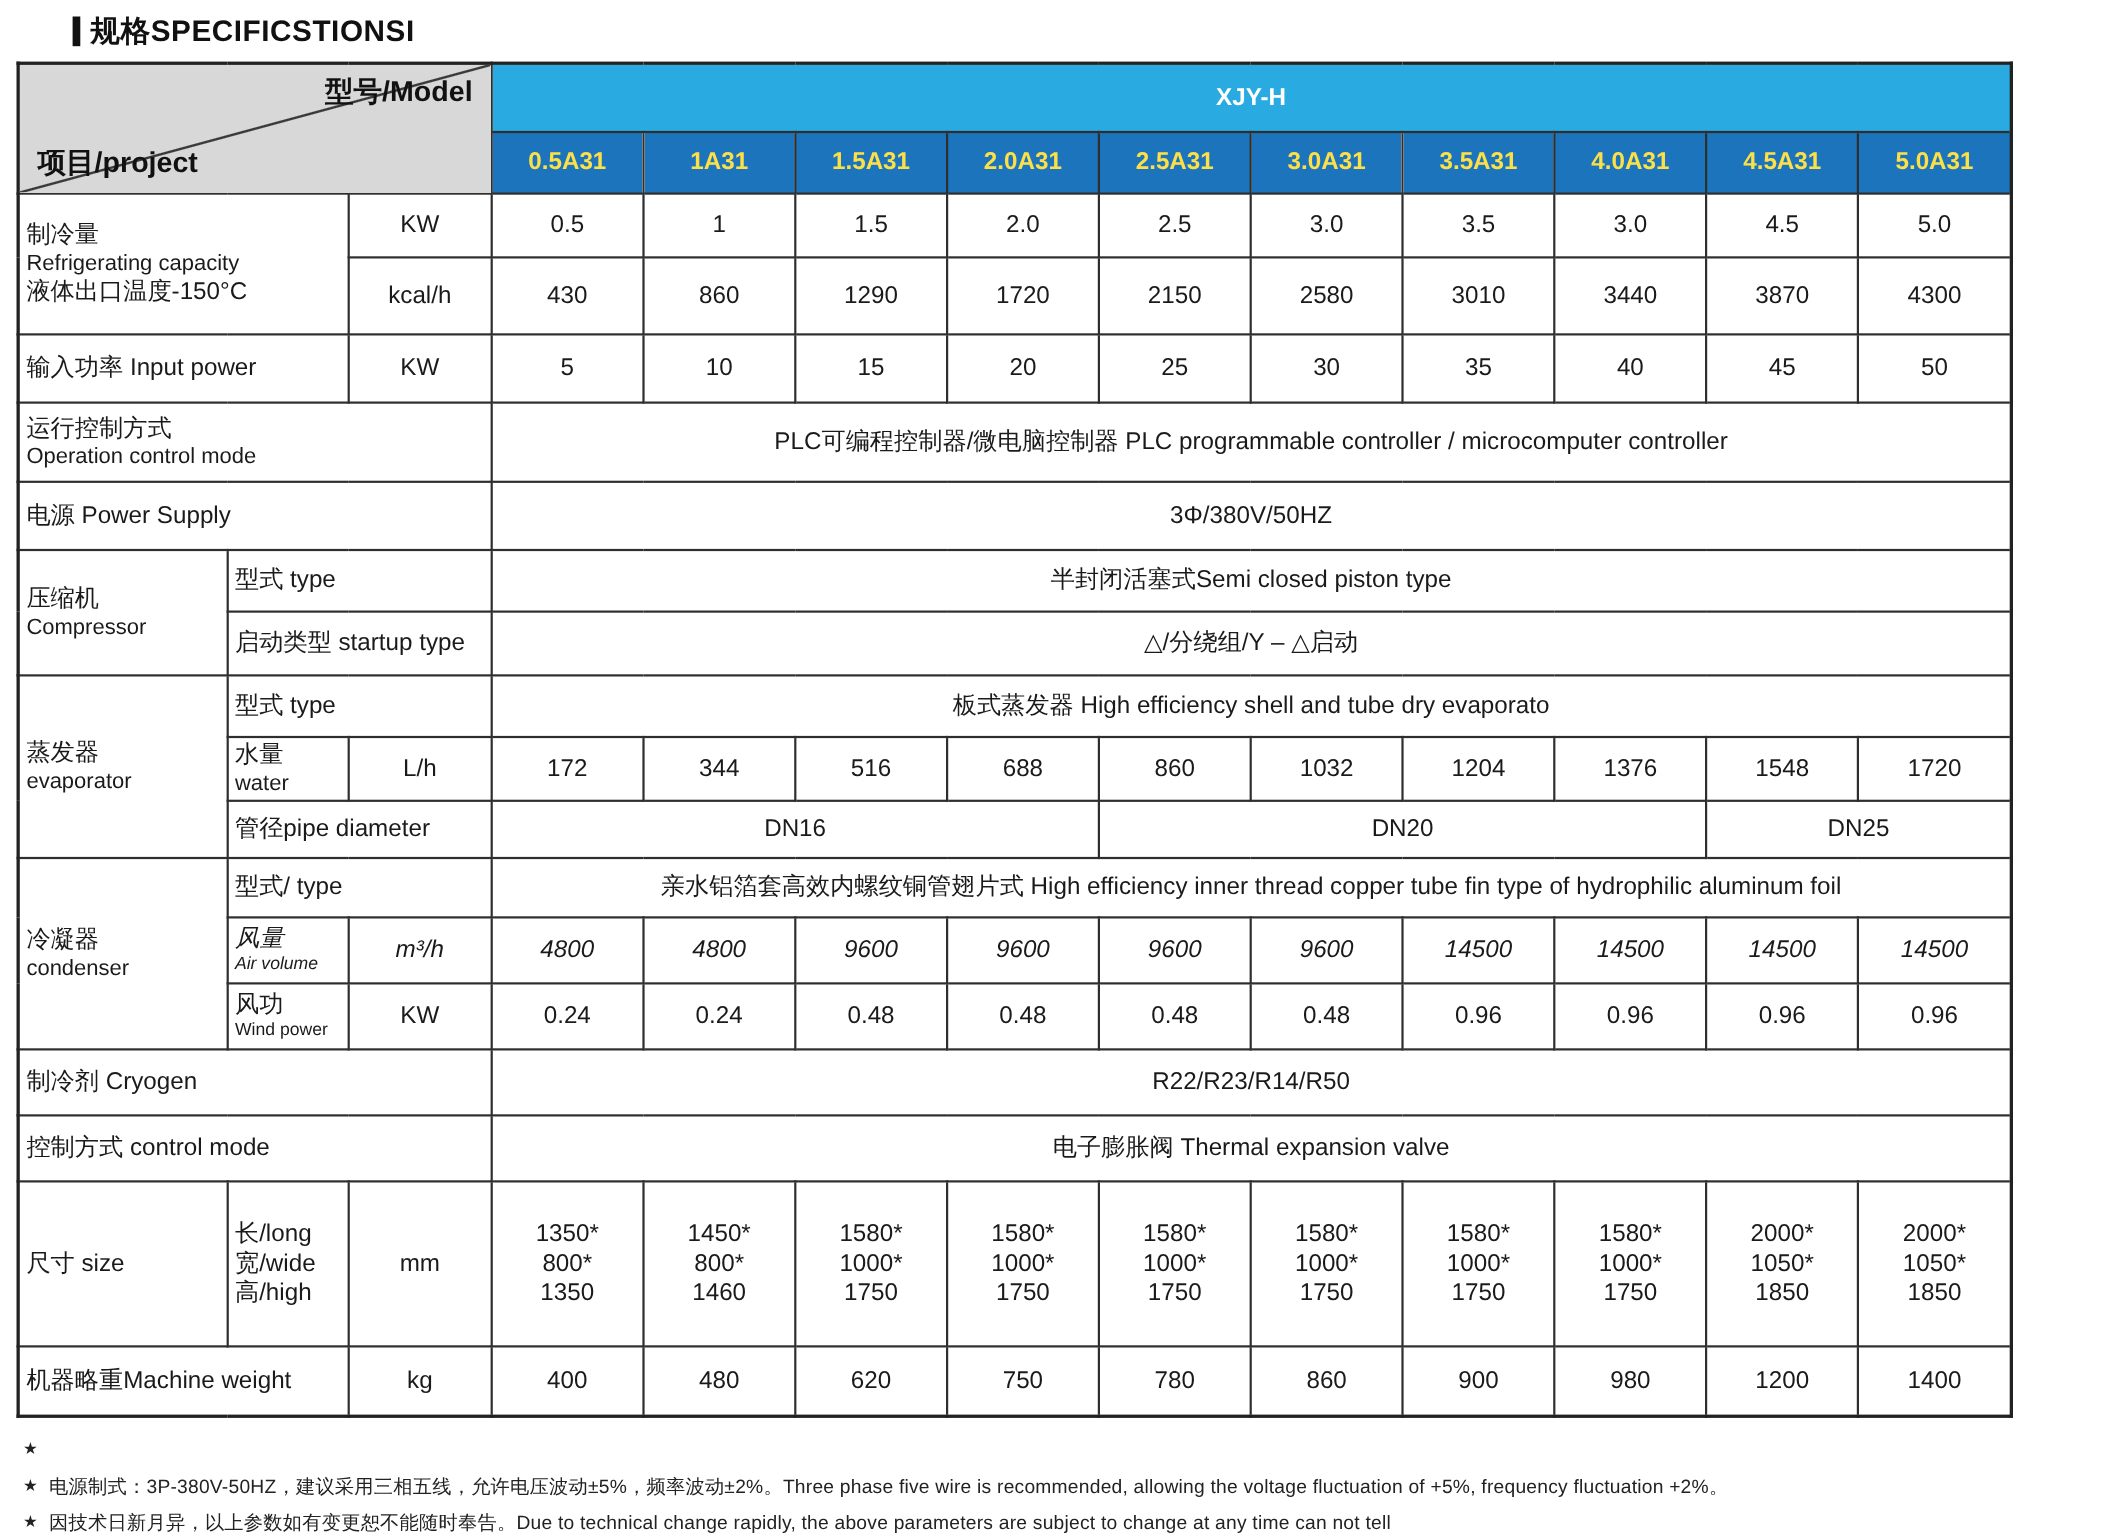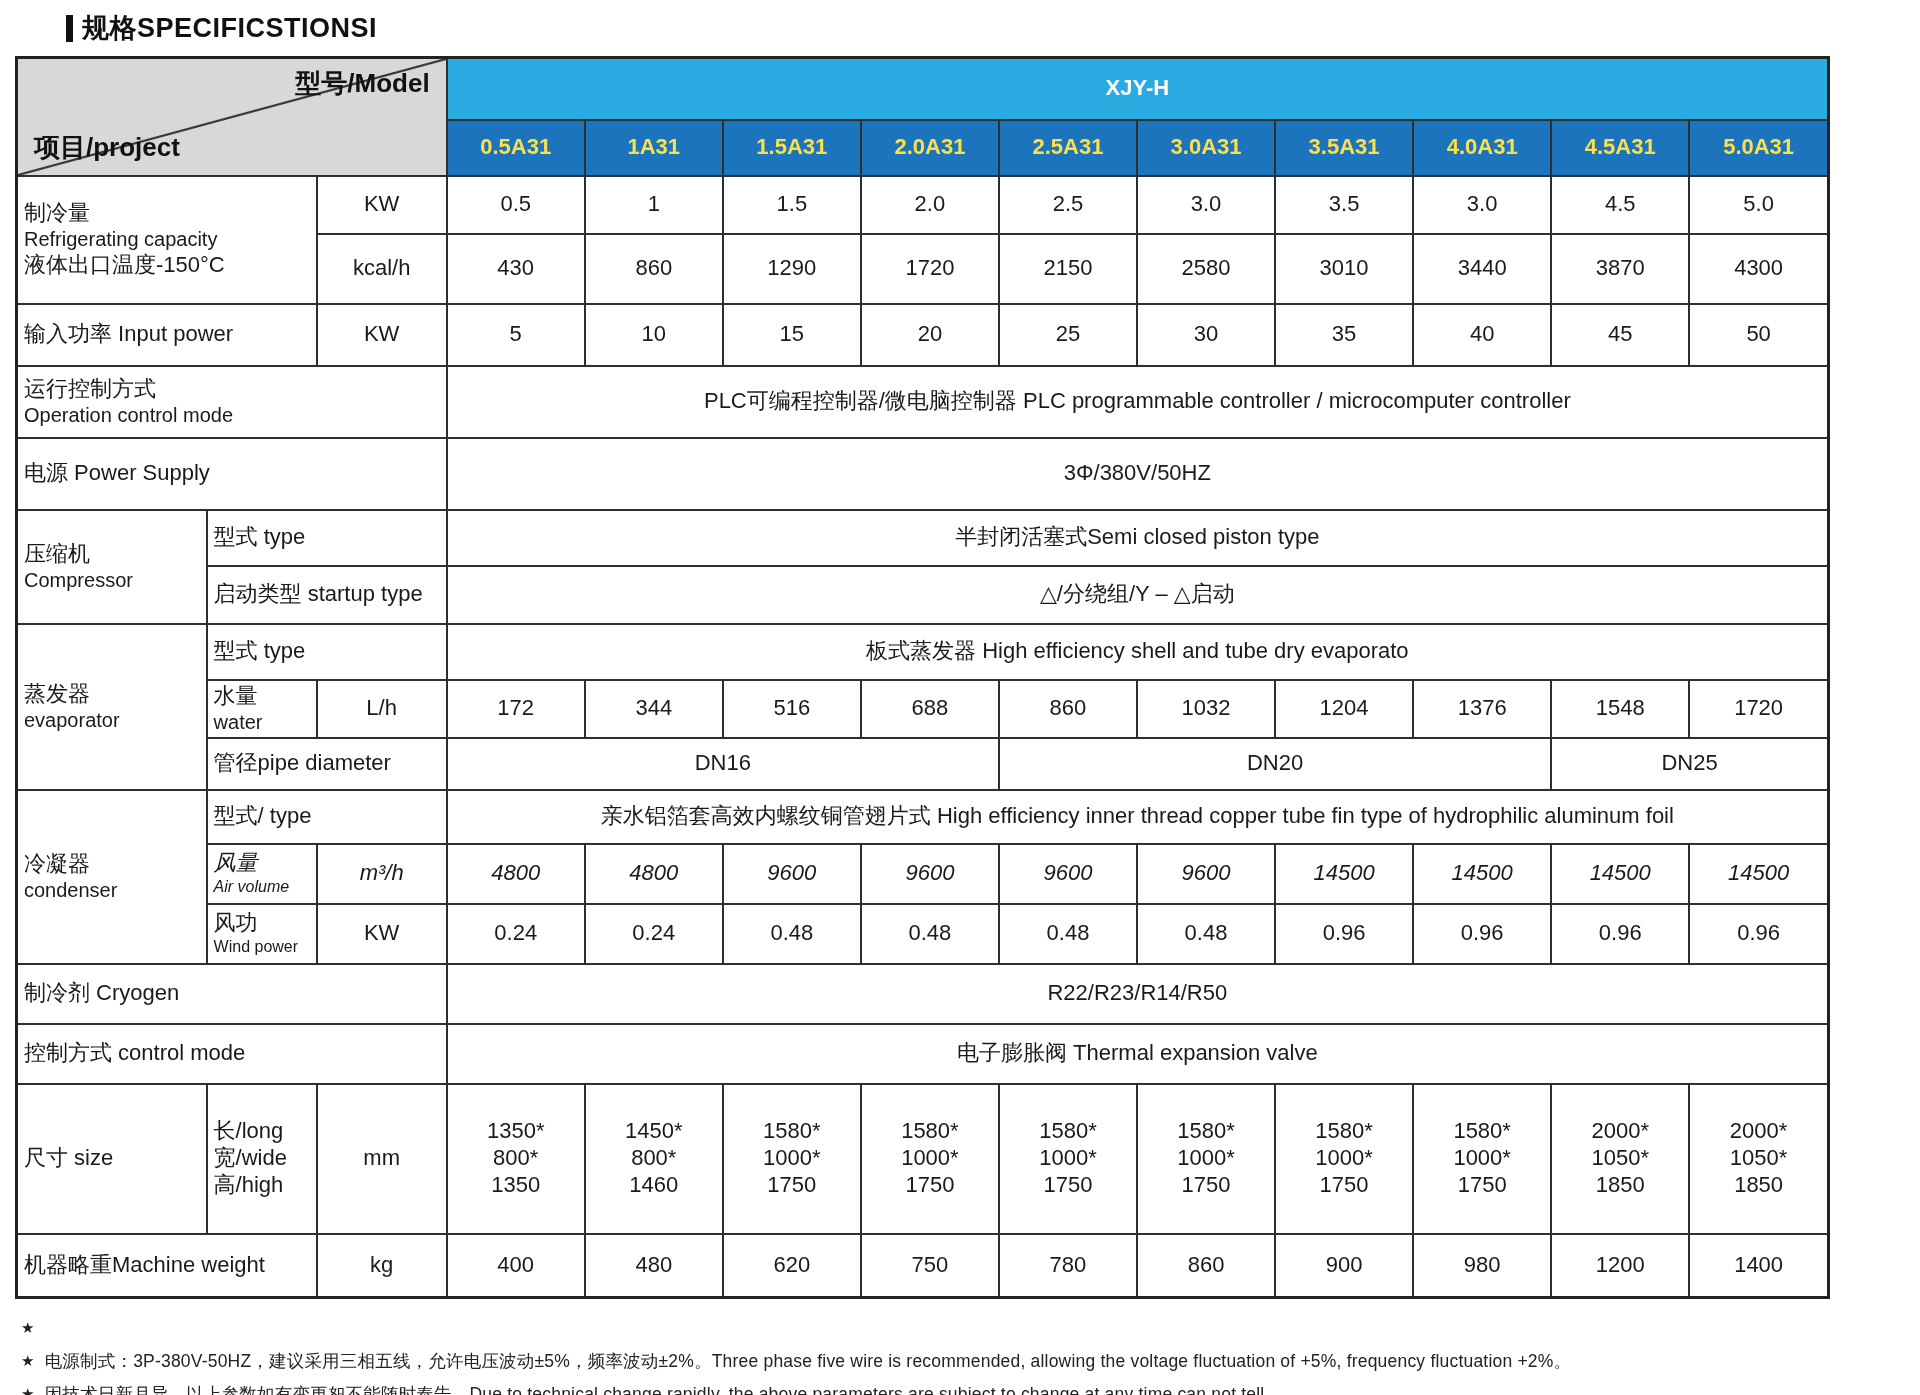--- a/index.html
+++ b/index.html
@@ -14,21 +14,21 @@
   .title-tick{width:7px;height:27px;background:#111;margin-right:9px;}
   .title-text{font-size:27px;font-weight:bold;letter-spacing:.5px;color:#111;}
   
   table.spec{border-collapse:collapse;table-layout:fixed;width:1815px;}
   table.spec td{border:2px solid #2e2e2e;padding:0 6px;vertical-align:middle;
     font-size:22px;line-height:1.22;overflow:hidden;}
   table.spec{border:3px solid #222;padding-left:18px;}
   
   tr.r-band{height:62px;} tr.r-models{height:56px;}
   tr.r-kw{height:58px;} tr.r-kcal{height:70px;} tr.r-input{height:62px;}
-  tr.r-oper{height:72px;} tr.r-power{height:72px;}
+  tr.r-oper{height:72px;} tr.r-power{height:62px;}
   tr.r-ctype{height:56px;} tr.r-cstart{height:58px;}
   tr.r-etype{height:56px;} tr.r-water{height:58px;} tr.r-pipe{height:52px;}
   tr.r-cdtype{height:54px;} tr.r-air{height:60px;font-style:italic;} tr.r-wind{height:60px;}
   tr.r-cryo{height:60px;} tr.r-ctrl{height:60px;}
   tr.r-size{height:150px;} tr.r-weight{height:64px;}
   
   td.corner{position:relative;background:#d8d8d8;padding:0;}
   td.corner::before{content:"";position:absolute;inset:0;
     background:linear-gradient(to bottom right,
       transparent calc(50% - 1.6px), #3a3a3a calc(50% - .6px),

